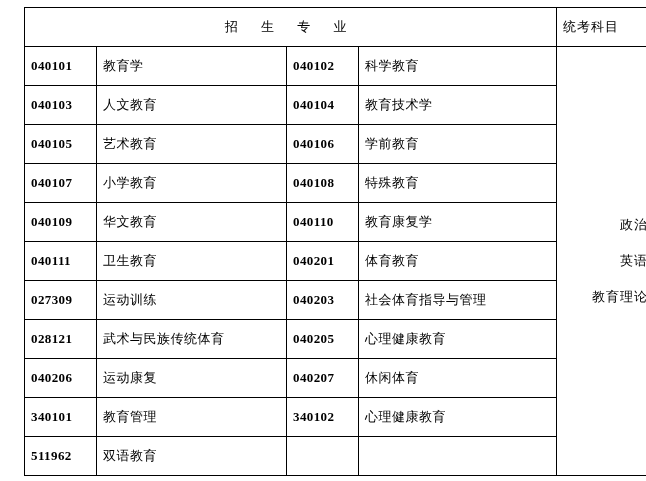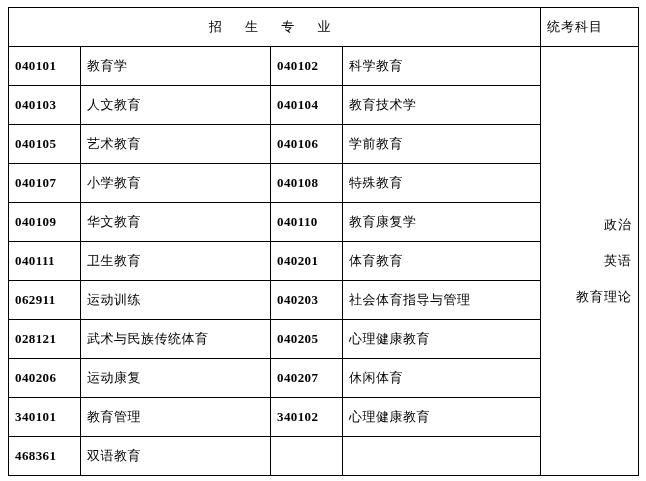--- a/index.html
+++ b/index.html
@@ -11,21 +11,21 @@
     width: 646px;
     height: 481px;
     font-family: "Liberation Serif", "DejaVu Serif", serif;
     color: #000000;
   }
   .page {
     position: relative;
     width: 646px;
     height: 344px;
     box-sizing: border-box;
-    padding: 7px 8px 8px 8px;
+    padding: 7px 8px 8px 24px;
   }
   table.major-table {
     width: 630px;
     border-collapse: collapse;
     table-layout: fixed;
   }
   table.major-table td {
     border: 1px solid #000000;
     height: 38px;
     padding: 0 6px;
@@ -141,21 +141,21 @@
       </tr>
 
       <tr>
         <td class="code-cell">040111</td>
         <td class="name-cell">卫生教育</td>
         <td class="code-cell">040201</td>
         <td class="name-cell">体育教育</td>
       </tr>
 
       <tr>
-        <td class="code-cell">062911</td>
+        <td class="code-cell">027309</td>
         <td class="name-cell">运动训练</td>
         <td class="code-cell">040203</td>
         <td class="name-cell">社会体育指导与管理</td>
       </tr>
 
       <tr>
         <td class="code-cell">028121</td>
         <td class="name-cell">武术与民族传统体育</td>
         <td class="code-cell">040205</td>
         <td class="name-cell">心理健康教育</td>
@@ -169,20 +169,20 @@
       </tr>
 
       <tr>
         <td class="code-cell">340101</td>
         <td class="name-cell">教育管理</td>
         <td class="code-cell">340102</td>
         <td class="name-cell">心理健康教育</td>
       </tr>
 
       <tr>
-        <td class="code-cell">468361</td>
+        <td class="code-cell">511962</td>
         <td class="name-cell">双语教育</td>
         <td class="code-cell empty-cell"></td>
         <td class="name-cell empty-cell"></td>
       </tr>
     </tbody>
   </table>
 </div>
 
 </body></html>

